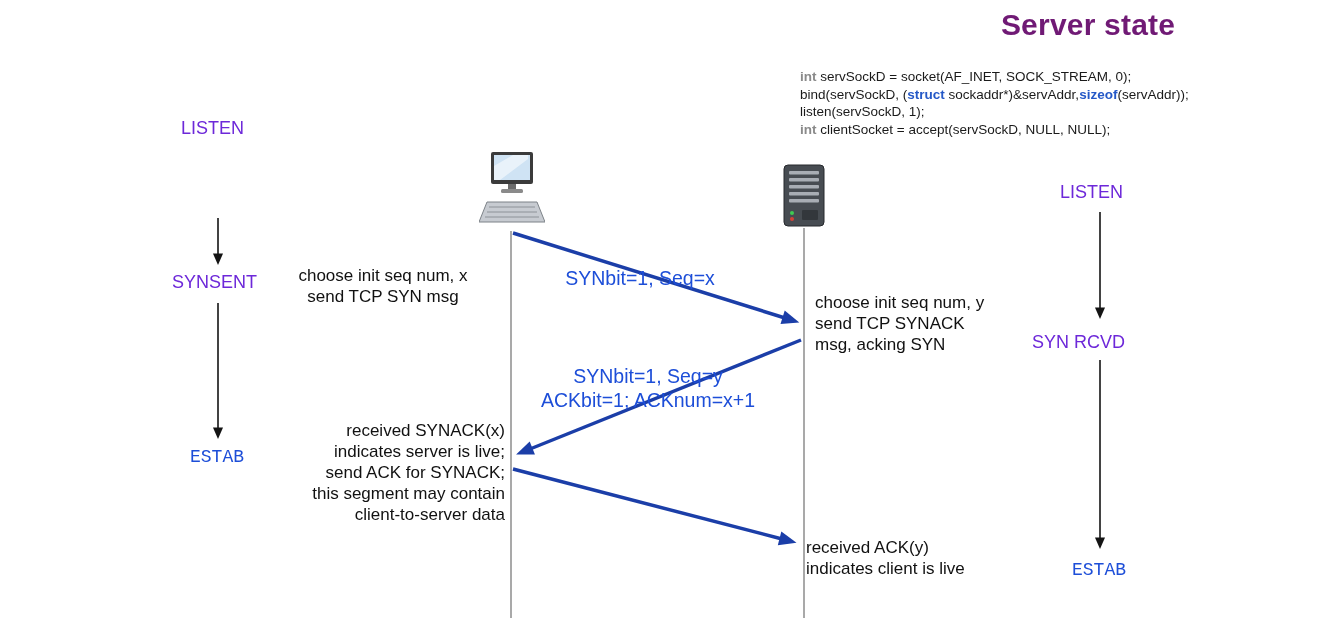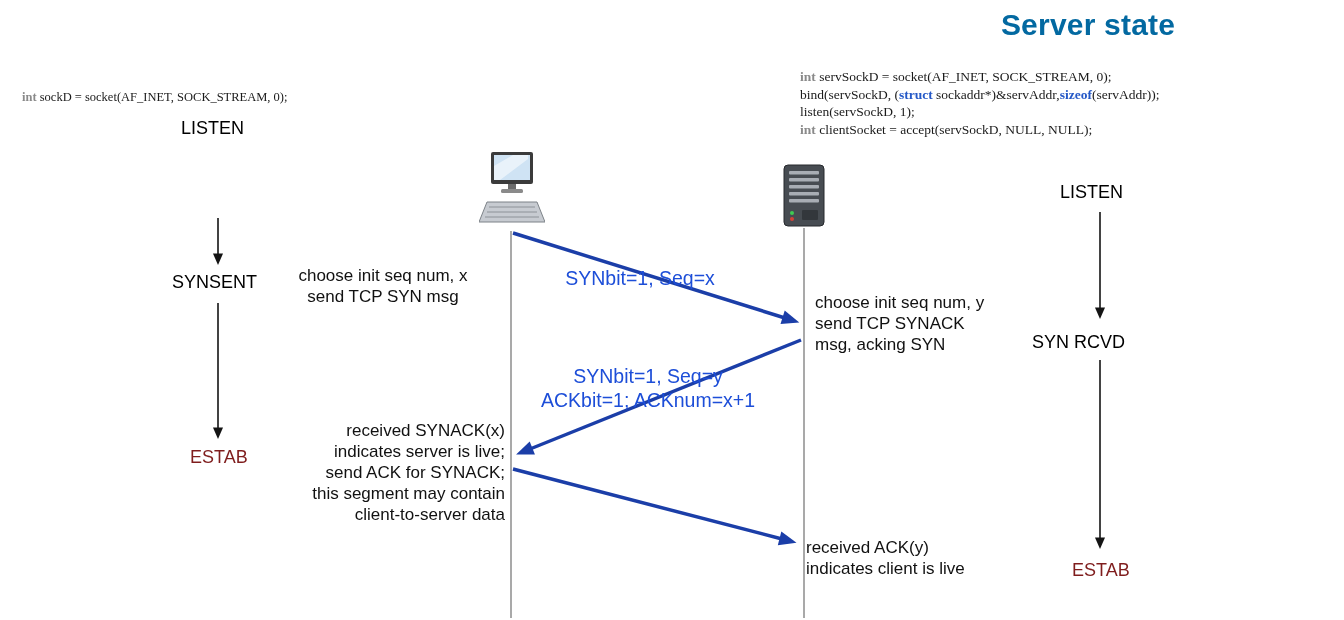--- a/index.html
+++ b/index.html
@@ -2,30 +2,30 @@
 <html><head>
 <meta charset="utf-8">
 <style>
   * { margin:0; padding:0; box-sizing:border-box; }
   html,body { background:#ffffff; }
   body { font-family:"Liberation Sans", sans-serif; color:#111; }
   #canvas { position:relative; width:1344px; height:620px; background:#ffffff; overflow:hidden; }
   .abs { position:absolute; }
   .z2 { z-index:2; }
 
-  .title { font-size:30px; font-weight:bold; color:#0369a1; text-align:center; letter-spacing:0.2px; }
+  .title { font-size:30px; font-weight:bold; color:#701a75; text-align:center; letter-spacing:0.2px; }
 
-  .code { font-family:Liberation Serif, serif; white-space:pre; color:#1a1a1a; }
+  .code { font-family:Liberation Sans, sans-serif; white-space:pre; color:#1a1a1a; }
   .code-client { font-size:12.5px; line-height:19px; }
   .code-server { font-size:13.5px; line-height:17.5px; }
   .kw { color:#2458c7; font-weight:bold; }
   .kw-int { color:#8a8a8a; font-weight:bold; }
 
-  .state { font-size:18px; color:#000000; white-space:pre; }
-  .state.red { color:#7f1d1d; }
+  .state { font-size:18px; color:#6d28d9; white-space:pre; }
+  .state.red { color:#1d4ed8;font-family:Liberation Mono, monospace; }
 
   .note { font-size:17px; line-height:21px; white-space:pre; color:#111; }
   .note.center { text-align:center;margin-top:43px; }
   .note.right { text-align:right; }
 
   .msg { font-size:19.5px; line-height:24px; white-space:pre; text-align:center; color:#1d4ed8; }
 
   svg.overlay { position:absolute; left:0; top:0; z-index:1; }
 </style>
 </head>
@@ -52,21 +52,20 @@
     <line x1="1100" y1="212" x2="1100" y2="310" stroke="#141414" stroke-width="1.6" marker-end="url(#head-black)"></line>
     <line x1="1100" y1="360" x2="1100" y2="540" stroke="#141414" stroke-width="1.6" marker-end="url(#head-black)"></line>
 
     <line x1="513" y1="233" x2="785" y2="318" stroke="#1b3ea8" stroke-width="3.5" marker-end="url(#head-blue)"></line>
     <line x1="801" y1="340" x2="530" y2="449" stroke="#1b3ea8" stroke-width="3.5" marker-end="url(#head-blue)"></line>
     <line x1="513" y1="469" x2="782" y2="539" stroke="#1b3ea8" stroke-width="3.5" marker-end="url(#head-blue)"></line>
   </svg>
 
   <div class="abs z2 title" style="left:985px; top:8px; width:206px;">Server state</div>
 
-  <div class="abs z2 code code-client" style="left:22px; top:88px;"><span class="kw-int">int</span><span> sockD = socket(AF_INET, SOCK_STREAM, 0);</span></div>
 
 
   <div class="abs z2 code code-server" style="left:800px; top:68px;"><span class="kw-int">int</span><span> servSockD = socket(AF_INET, SOCK_STREAM, 0);
 bind(servSockD, (</span><span class="kw">struct</span><span> sockaddr*)&amp;servAddr,</span><span class="kw">sizeof</span><span>(servAddr));
 listen(servSockD, 1);
 </span><span class="kw-int">int</span><span> clientSocket = accept(servSockD, NULL, NULL);</span></div>
 
   <div class="abs z2 state" style="left:181px; top:118px;">LISTEN</div>
   <div class="abs z2 state" style="left:172px; top:272px;">SYNSENT</div>
   <div class="abs z2 state red" style="left:190px; top:447px;">ESTAB</div>

